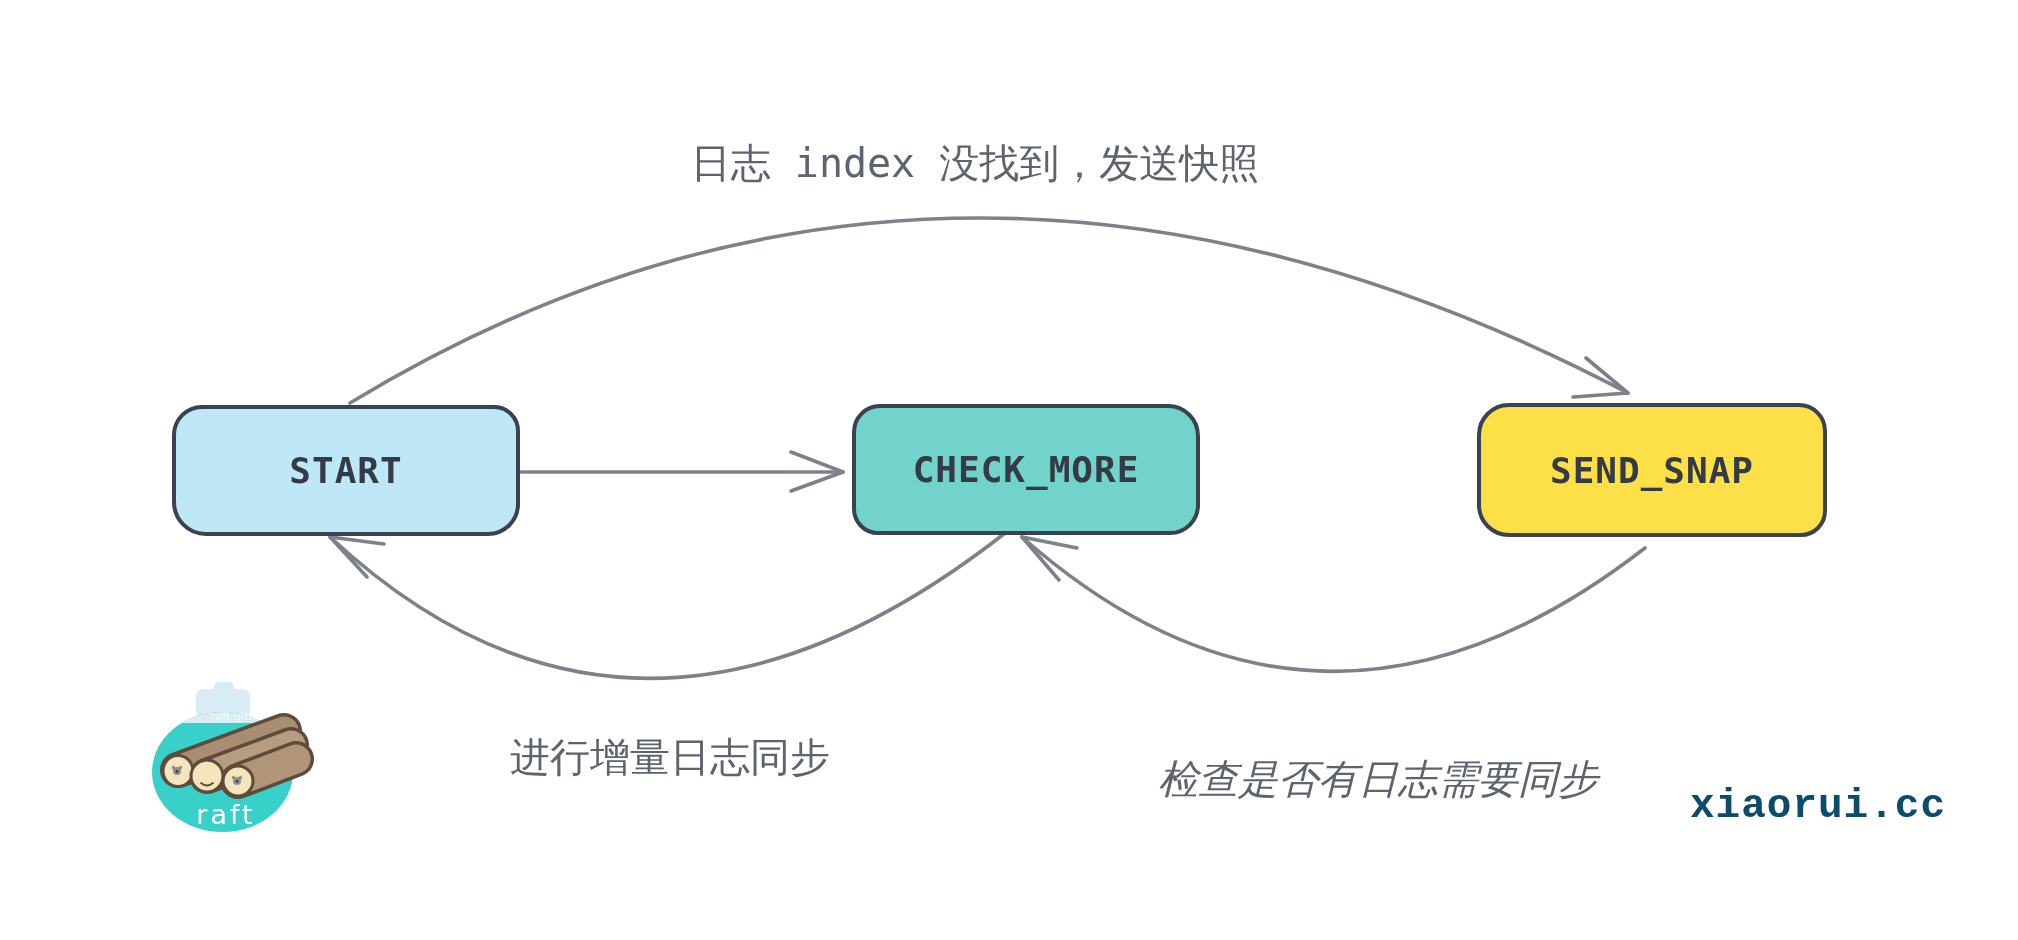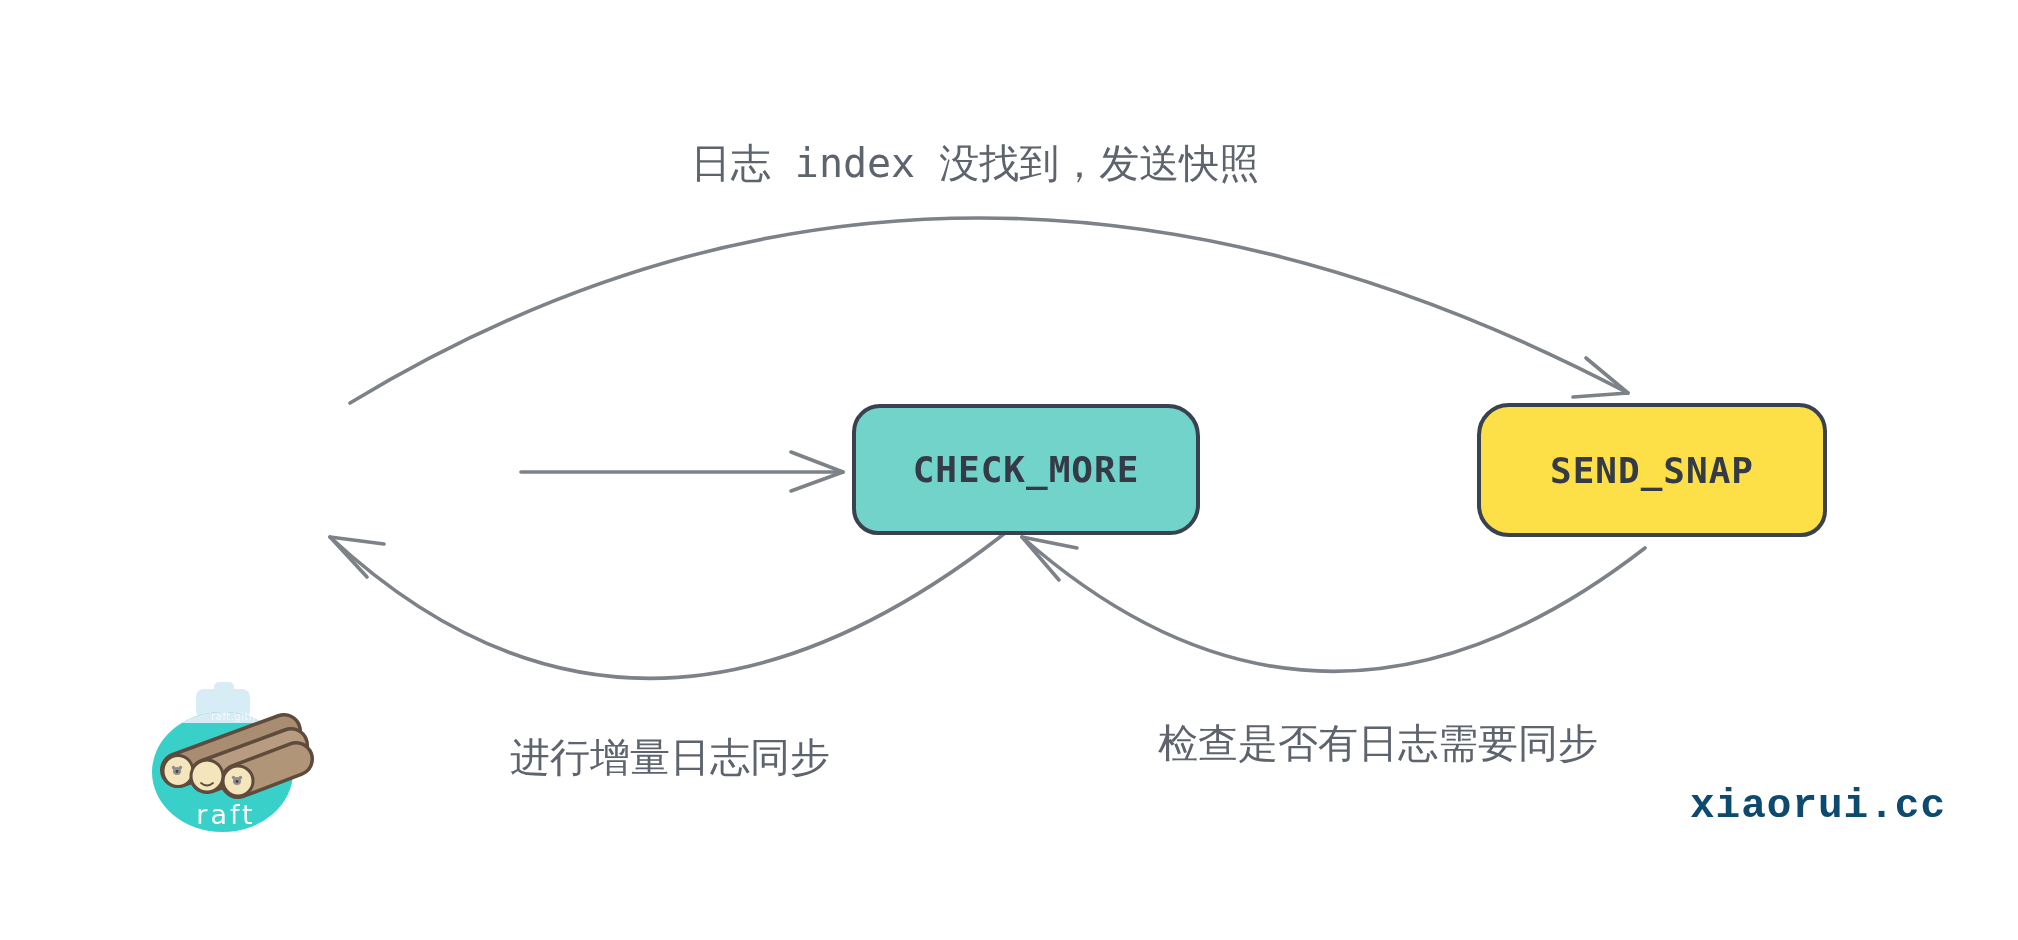--- a/index.html
+++ b/index.html
@@ -55,21 +55,21 @@
     transform: translateX(-50%);
     white-space: nowrap;
     font-family: "DejaVu Sans Mono", "DejaVu Sans", "Liberation Sans", sans-serif;
     font-size: 40px;
     font-weight: 500;
     color: #5d646d;
     line-height: 1.15;
   }
   .edge-label-snapshot   { left: 975px;  top: 128px; margin-top: 12px; }
   .edge-label-incremental{ left: 670px;  top: 734px; text-align: right; }
-  .edge-label-check      { left: 1378px; top: 720px; }
+  .edge-label-check      { left: 1378px; top: 756px; font-style: italic; }
   .watermark {
     position: absolute;
     left: 1690px; top: 783px;
     font-family: "Liberation Mono", "DejaVu Sans Mono", monospace;
     font-weight: bold;
     font-size: 41px;
     color: #0c4a6e;
     letter-spacing: 1px;
   }
   .logo {
@@ -112,20 +112,23 @@
       <path class="edge-path" d="M 1014 526 Q 640 825 330 537"></path>
       <path class="edge-path" d="M 330 537 L 384 544 M 330 537 L 367 577"></path>
     </g>
 
     <g>
       <path class="edge-path" d="M 1645 548 Q 1320 800 1022 537"></path>
       <path class="edge-path" d="M 1022 537 L 1077 548 M 1022 537 L 1059 580"></path>
     </g>
   </svg>
 
+  <div class="node node-start" style="background: rgb(190, 231, 248);">
+    <span>START</span>
+  </div>
 
   <div class="node node-check" style="background: rgb(114, 211, 202);">
     <span>CHECK_MORE</span>
   </div>
 
   <div class="node node-send" style="background: #fde047;">
     <span>SEND_SNAP</span>
   </div>
 
   <div class="edge-label edge-label-snapshot">日志 index 没找到，发送快照</div>

